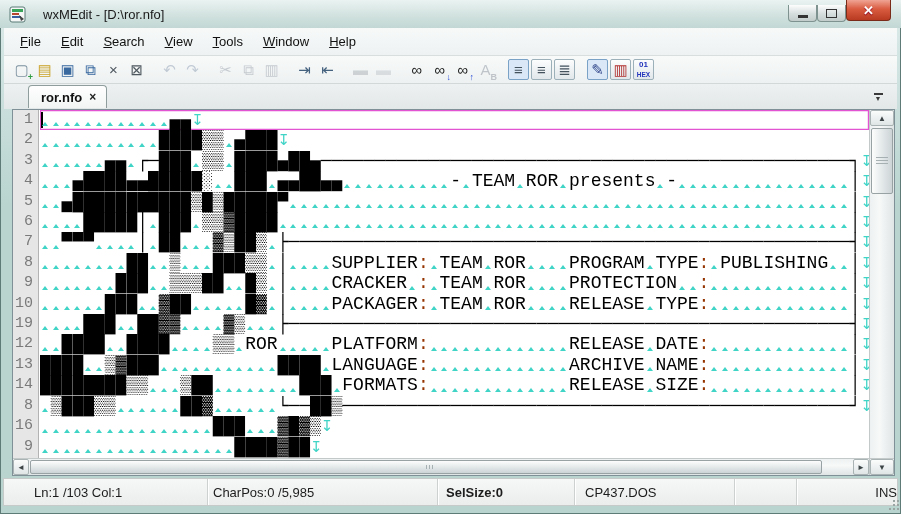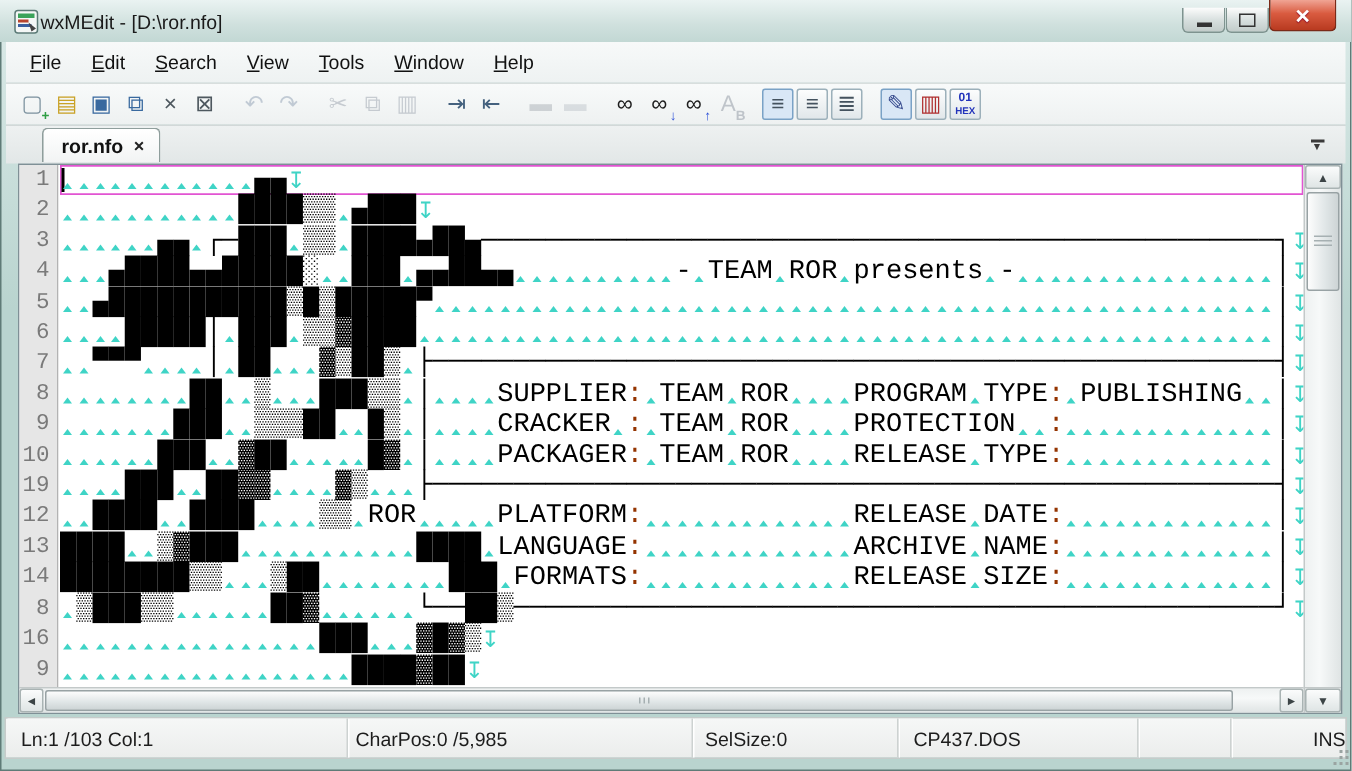--- a/index.html
+++ b/index.html
@@ -1,20 +1,20 @@
 <!DOCTYPE html>
 <html><head>
 <meta charset="utf-8">
 <style>
   html,body{margin:0;padding:0;background:#9fb3b0;font-family:"Liberation Sans",sans-serif;}
   .win{position:relative;width:901px;height:514px;background:linear-gradient(#dcebe9,#b9d4cf 40%,#b9d4cf);overflow:hidden;box-shadow:0 0 0 1px #5f7b77 inset;}
   
   .titlebar{position:absolute;left:0;top:0;right:0;height:28px;background:linear-gradient(#eaf3f2,#cfe0dd 60%,#c2d8d4);display:flex;align-items:center;}
   .appicon{margin-left:9px;width:17px;height:17px;flex:0 0 auto;}
-  .title-text{margin-left:1px;font-size:13px;color:#1a1a1a;}
+  .title-text{margin-left:17px;font-size:13px;color:#1a1a1a;}
   .winbtns{position:absolute;right:10px;top:0;display:flex;align-items:flex-start;}
   .wbtn{width:29px;height:17px;margin-top:5px;border:1px solid #7e938f;border-top:none;border-radius:0 0 4px 4px;background:linear-gradient(#fdfdfd,#d6dedd 55%,#c2ccca);display:flex;align-items:center;justify-content:center;font-size:11px;color:#333;box-sizing:border-box;}
   .wbtn.close{width:45px;height:21px;margin-top:0;background:linear-gradient(#f0a494,#d95b40 45%,#b83a20);color:#fff;font-weight:bold;font-size:13px;border-color:#7a2a18;text-shadow:0 1px 1px #802;}
   .wbtn .maxg{width:9px;height:7px;border:1px solid #333;background:transparent;}
   .wbtn .ming{width:10px;height:3px;background:#333;margin-top:6px;}
   
   .menubar{position:absolute;left:4px;right:4px;top:28px;height:28px;background:linear-gradient(#f7f9f9,#eef2f2);border-bottom:1px solid #d8dedd;display:flex;align-items:center;padding-left:6px;box-sizing:border-box;}
   .mi{padding:5px 10px;font-size:13px;color:#111;}
   
   .toolbar{position:absolute;left:4px;right:4px;top:56px;height:28px;background:linear-gradient(#f8fafa,#eef1f1);border-bottom:1px solid #d2d8d8;display:flex;align-items:center;padding-left:6px;box-sizing:border-box;}
@@ -251,23 +251,23 @@
         </div>
     </div>
     <div class="corner">
       <div class="sbtn2">
           <span>▼</span>
         </div>
     </div>
   </div>
 
   <div class="statusbar">
-    <div class="ssec" style="width:228px;padding-left:10px;">Ln:1 /103 Col:1</div>
+    <div class="ssec" style="width:204px;padding-left:30px;">Ln:1 /103 Col:1</div>
     <div class="ssec" style="width:230px;padding-left:5px;">CharPos:0 /5,985</div>
-    <div class="ssec" style="width:137px;padding-left:8px;">SelSize:0</div>
+    <div class="ssec" style="width:137px;padding-left:8px;font-weight:bold;">SelSize:0</div>
     <div class="ssec" style="width:160px;padding-left:10px;">CP437.DOS</div>
     <div class="ssec" style="width:62px;"></div>
     <div class="ssec" style="flex:1;padding-left:13px;justify-content:flex-end;">
       <span>INS</span>
       <div class="grip"></div>
     </div>
   </div>
 
 </div>
 

